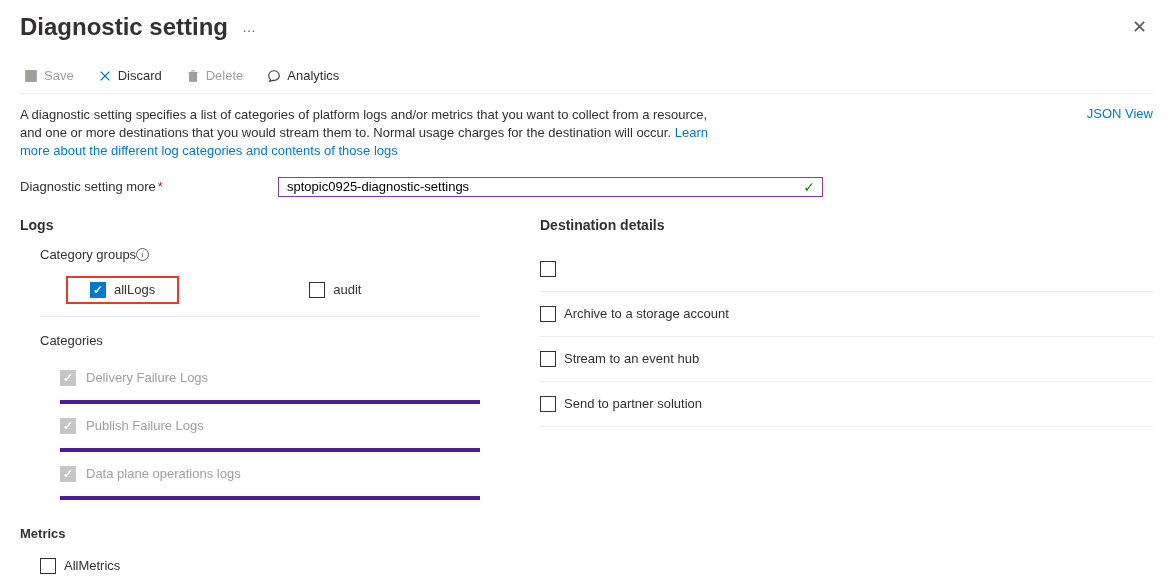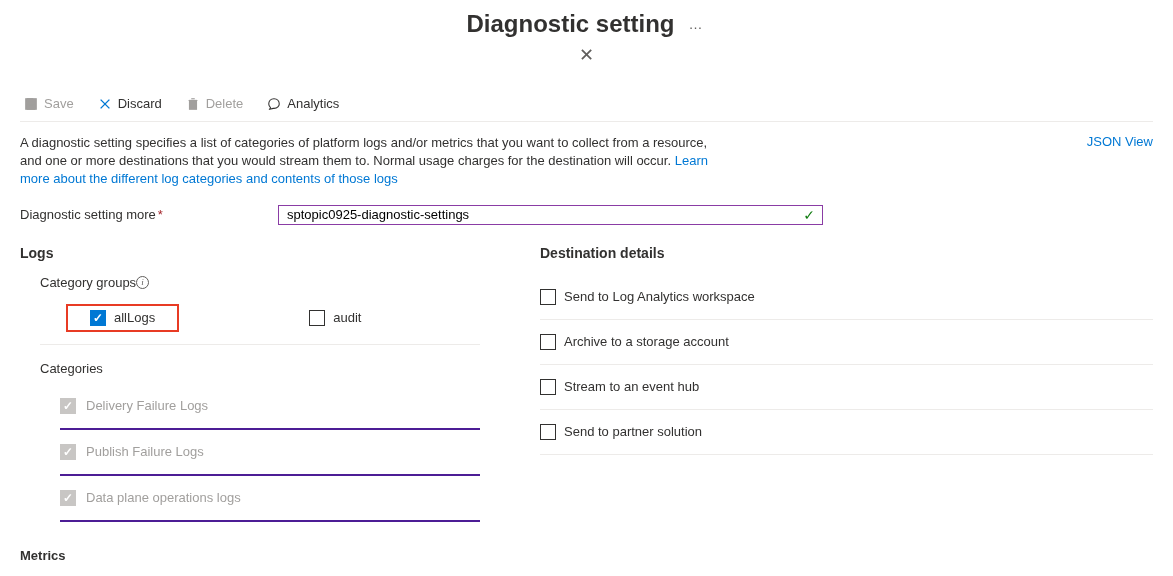--- a/index.html
+++ b/index.html
@@ -4,21 +4,21 @@
 <style>
   * { box-sizing: border-box; }
   body {
     margin: 0;
     font-family: "Segoe UI", -apple-system, sans-serif;
     font-size: 13px;
     color: #323130;
     background: #fff;
     padding: 10px 20px;
   }
-  .header { display: flex; align-items: center; justify-content: space-between; flex-direction: column; }
+  .header { display: flex; align-items: center; justify-content: space-between; }
   .title-wrap { display: flex; align-items: center; gap: 10px; }
   .page-title { font-size: 24px; font-weight: 600; margin: 0; }
   .ellipsis { color: #605e5c; font-size: 14px; padding: 0 4px; cursor: pointer; }
   .close-x { font-size: 18px; color: #605e5c; cursor: pointer; padding: 6px; font-weight: 300; }
   .toolbar {
     display: flex;
     align-items: center;
     gap: 24px;
     padding: 14px 4px 10px 4px;
     border-bottom: 1px solid #edebe9;
@@ -89,21 +89,21 @@
   }
   .chk.checked { background: #0078d4; border-color: #0078d4; }
   .chk.checked::after { content: "✓"; color: #fff; font-size: 12px; font-weight: bold; }
   .chk.disabled { background: #f3f2f1; border-color: #c8c6c4; }
   .chk.disabled.checked { background: #c8c6c4; border-color: #c8c6c4; }
   .chk.disabled.checked::after { content: "✓"; color: #fff; font-size: 12px; }
   .cat-head { margin: 16px 0 8px 20px; }
   .cat-item {
     display: flex; align-items: center; gap: 10px;
     padding: 14px 0; margin-left: 40px;
-    border-bottom: 2px solid #4c1d95;
+    border-bottom: 4px solid #4c1d95;
     color: #a19f9d;
   }
   .dest-item {
     display: flex; align-items: center; gap: 12px;
     padding: 14px 0;
     border-bottom: 1px solid #edebe9;
   }
   .metrics-head { font-weight: 700; margin: 26px 0 17px 0; }
   .metrics-item { display: flex; align-items: flex-end; gap: 10px; margin-left: 20px; }
 </style>
@@ -212,21 +212,20 @@
       </span>
     </div>
   </div>
 
   <div class="col-right">
     <div class="section-title">Destination details</div>
 
     <div class="dest-item">
       <span class="chk-wrap">
         <span class="chk"></span>
-        <span>Send to Log Analytics workspace</span>
       </span>
     </div>
     <div class="dest-item">
       <span class="chk-wrap">
         <span class="chk"></span>
         <span>Archive to a storage account</span>
       </span>
     </div>
     <div class="dest-item">
       <span class="chk-wrap">

